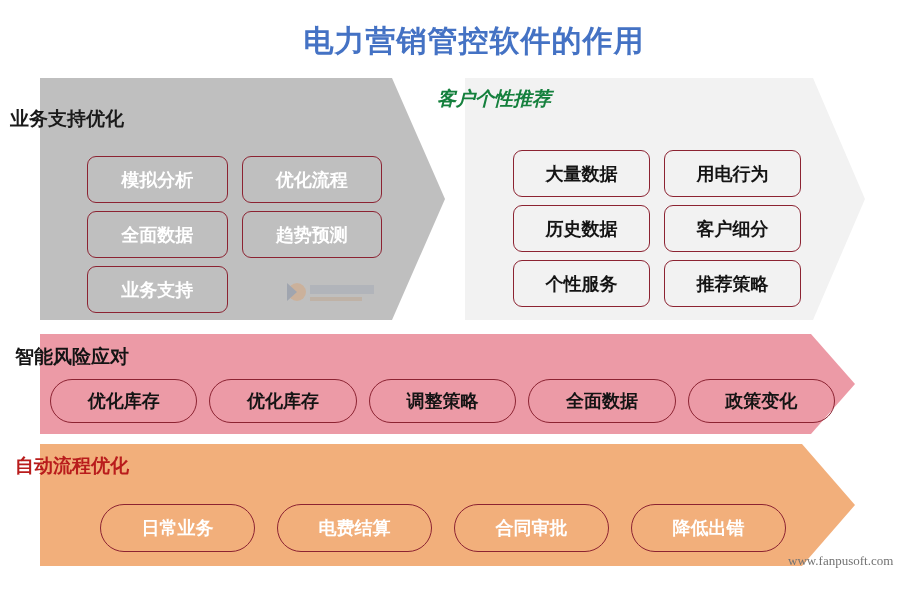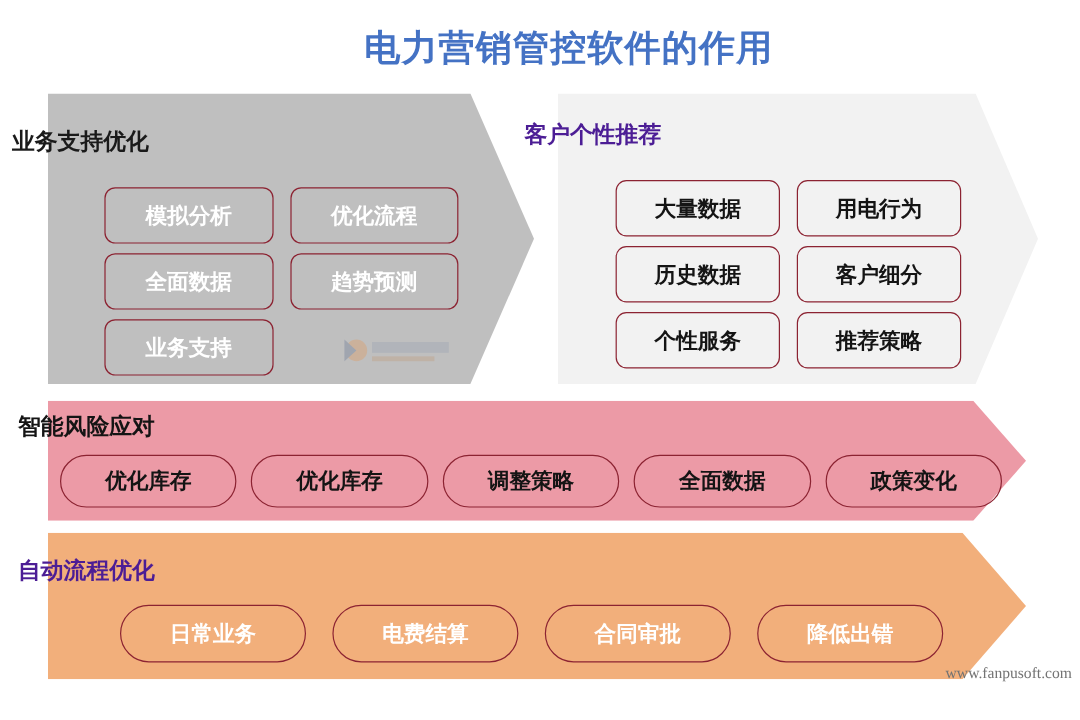--- a/index.html
+++ b/index.html
@@ -80,24 +80,25 @@
     width: 405px;
     color: #1a1a1a;
   }
   #panel-customer {
     left: 465px;
     top: 78px;
     width: 400px;
     height: 242px;
   }
   #panel-customer .panel-title {
-    top: 22px;
+    top: 8px;
     left: -28px;
     width: 400px;
-    color: #4c1d95;
+    color: #15803d;
+    font-style: italic;
   }
 
   .chip-grid {
     position: absolute;
     display: grid;
     grid-template-columns: 1fr 1fr;
     grid-auto-rows: 47px;
     gap: 8px 14px;
   }
   #panel-business .chip-grid {
@@ -139,24 +140,24 @@
     width: 815px;
     color: #141414;
   }
   #panel-auto {
     left: 40px;
     top: 444px;
     width: 815px;
     height: 122px;
   }
   #panel-auto .panel-title {
-    top: 20px;
+    top: 9px;
     left: -25px;
     width: 815px;
-    color: #4c1d95;
+    color: #b91c1c;
   }
 
   .chip-row {
     position: absolute;
     display: flex;
   }
   #panel-risk .chip-row {
     left: 10px;
     top: 45px;
     width: 785px;

